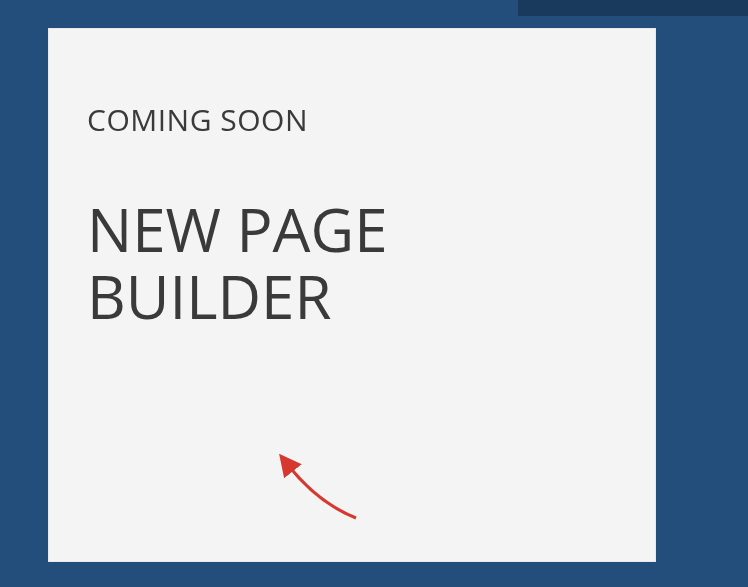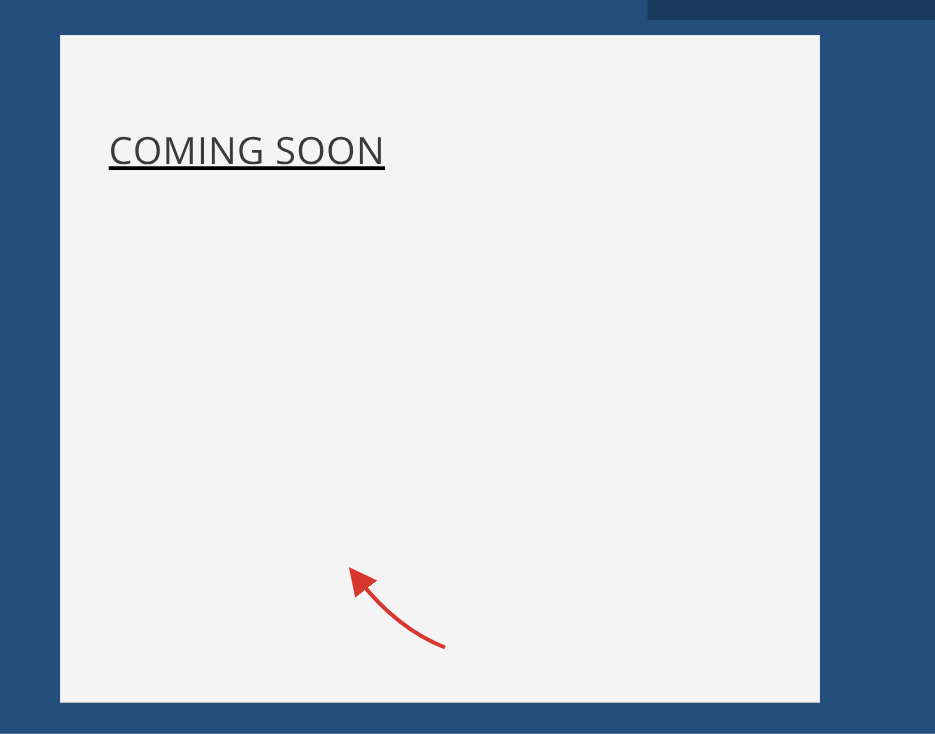--- a/index.html
+++ b/index.html
@@ -21,21 +21,20 @@
     }
     .card {
       position: absolute;
       left: 48px;
       top: 28px;
       width: 608px;
       height: 534px;
       background: #f4f4f4;
       border: 1px solid #e9e9e9;
       padding: 70px 38px 30px 38px;
-      text-decoration: underline;
     }
     .subheading {
       font-size: 30px;
       letter-spacing: 0.5px;
       font-weight: 400;
       color: #3a3a3a;
     }
     .heading {
       font-size: 60px;
       line-height: 1.12;
@@ -63,20 +62,21 @@
     }
   </style>
 </head>
 <body>
 
 <div class="partial-bar"></div>
 
 <div class="card">
   <div class="subheading">COMING SOON</div>
 
+  <div class="heading">NEW PAGE BUILDER</div>
 
 </div>
 
 <svg class="arrow" width="90" height="80">
   <defs>
     <marker id="ah" markerWidth="9" markerHeight="9" refX="2.5" refY="4.5" orient="auto">
       <polygon points="0,1 7,4.5 0,8" fill="#d6382f"></polygon>
     </marker>
   </defs>
   <path d="M 78 70 Q 40 55 10 17" stroke="#d6382f" stroke-width="3.2" fill="none" marker-end="url(#ah)"></path>

